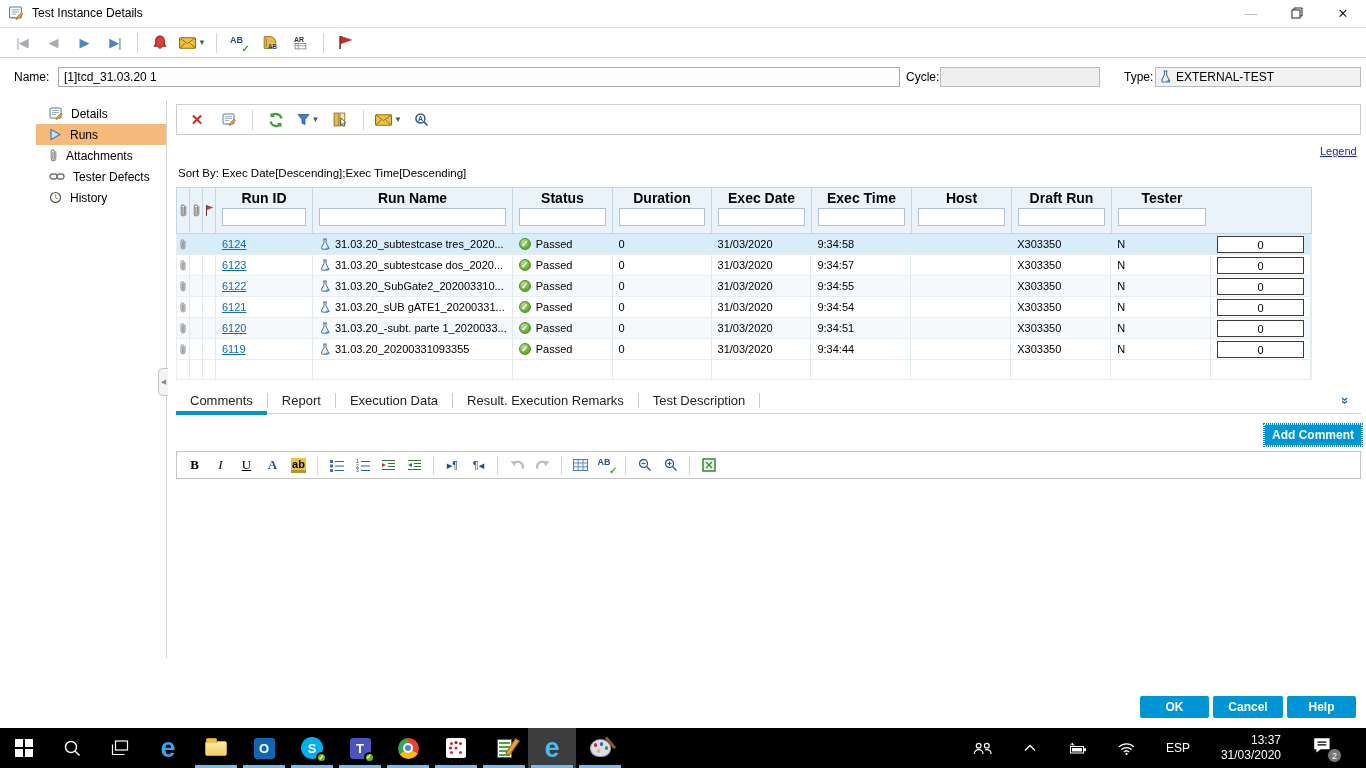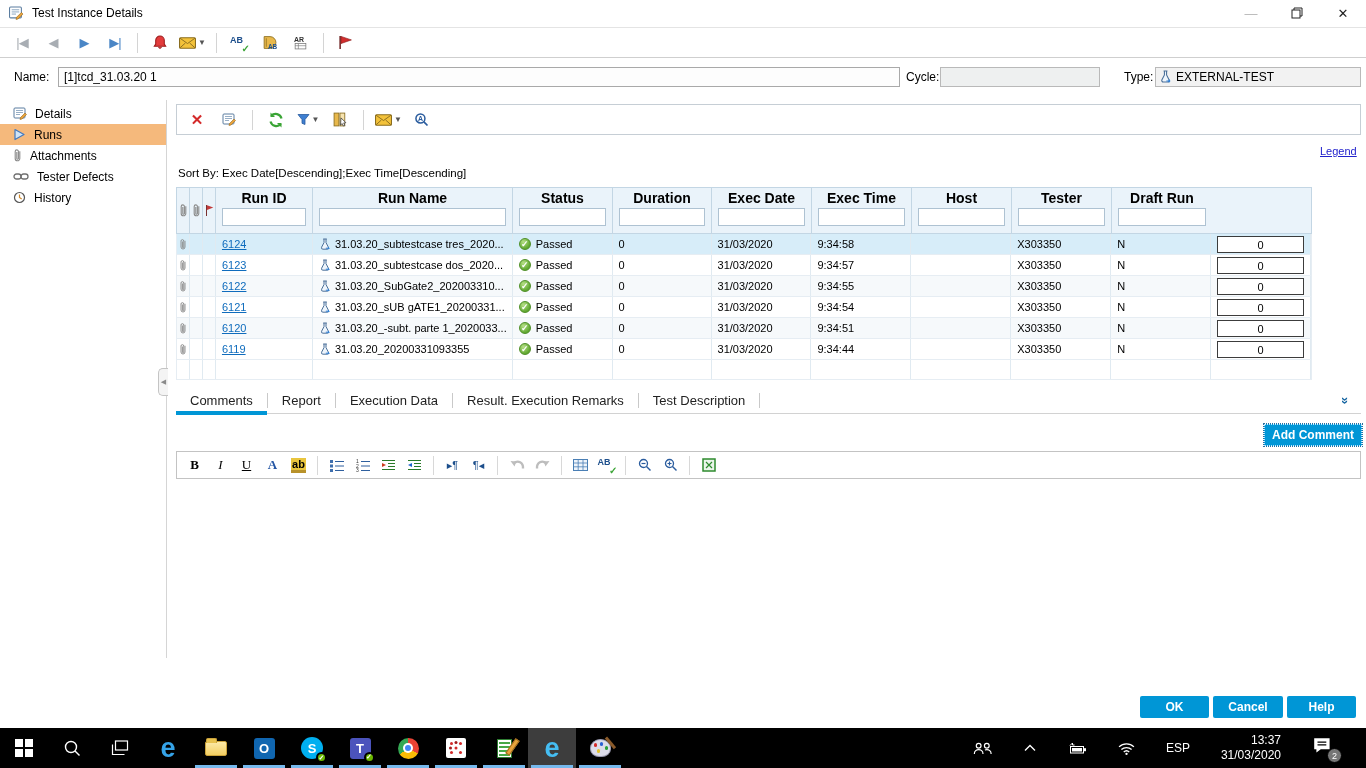--- a/index.html
+++ b/index.html
@@ -27,21 +27,21 @@
   .ab-ico .chk { position:absolute; right:-2px; bottom:-3px; color:#3aa435; font-size:10px; font-weight:bold; }
 
   
   .name-row { position:absolute; left:0; top:60px; width:1366px; height:36px; }
   .flabel { position:absolute; font-size:12px; color:#000; top:10px; }
   .name-input { position:absolute; left:58px; top:7px; width:842px; height:20px; border:1px solid #a9a9a9; font-size:12px; padding:0 5px; font-family:"Liberation Sans",sans-serif; background:#fdfdfd; }
   .cycle-input { position:absolute; left:940px; top:7px; width:160px; height:20px; border:1px solid #b9b9b9; background:#eef0f0; }
   .type-box { position:absolute; left:1155px; top:7px; width:206px; height:20px; border:1px solid #b9b9b9; background:#f2f2f2; display:flex; align-items:center; gap:4px; padding-left:3px; font-size:12px; }
 
   
-  .sidebar { position:absolute; left:0; top:103px; width:166px; }
+  .sidebar { position:absolute; left:0; top:103px; width:166px;padding-left:36px; }
   .side-item { height:21px; display:flex; align-items:center; gap:8px; padding-left:13px; font-size:12px; cursor:default; }
   .side-item.selected { background:#f5b97c; }
   .v-divider { position:absolute; left:166px; top:100px; width:1px; height:558px; background:#d5d5d5; }
   .collapse-handle { position:absolute; left:158px; top:368px; width:10px; height:28px; background:#f4f4f4; border:1px solid #c4c4c4; border-right:none; border-radius:5px 0 0 5px; display:flex; align-items:center; justify-content:center; font-size:7px; color:#8a8a8a; }
 
   
   .grid-toolbar { position:absolute; left:176px; top:104px; width:1185px; height:31px; border:1px solid #c6ced5; display:flex; align-items:center; padding-left:8px; gap:8px; background:#fff; }
   .xicon { color:#d42a2a; font-weight:bold; font-size:15px; }
 
   .legend-link { position:absolute; left:1320px; top:145px; font-size:11px; color:#2222cc; text-decoration:underline; }
@@ -354,26 +354,26 @@
           <input class="hfilter" style="">
         </div>
       <div class="hc c-exectime">
           <div class="hlabel">Exec Time</div>
           <input class="hfilter" style="">
         </div>
       <div class="hc c-host">
           <div class="hlabel">Host</div>
           <input class="hfilter" style="">
         </div>
+      <div class="hc c-draft">
+          <div class="hlabel">Draft Run</div>
+          <input class="hfilter" style="">
+        </div>
       <div class="hc c-tester">
           <div class="hlabel">Tester</div>
-          <input class="hfilter" style="">
-        </div>
-      <div class="hc c-draft">
-          <div class="hlabel">Draft Run</div>
           <input class="hfilter" style="">
         </div>
     </div>
     <div>
         <div class="trow selected">
       <div class="c narrowc">
         <svg width="8" height="13" viewBox="0 0 9 15">
               <path d="M6.8 3.2v7.2a2.3 2.3 0 0 1-4.6 0V3.5a1.6 1.6 0 0 1 3.2 0v6.9a.8.8 0 0 1-1.6 0V4" fill="none" stroke="#8a8a8a" stroke-width="1.1"></path>
             </svg>
       </div>

